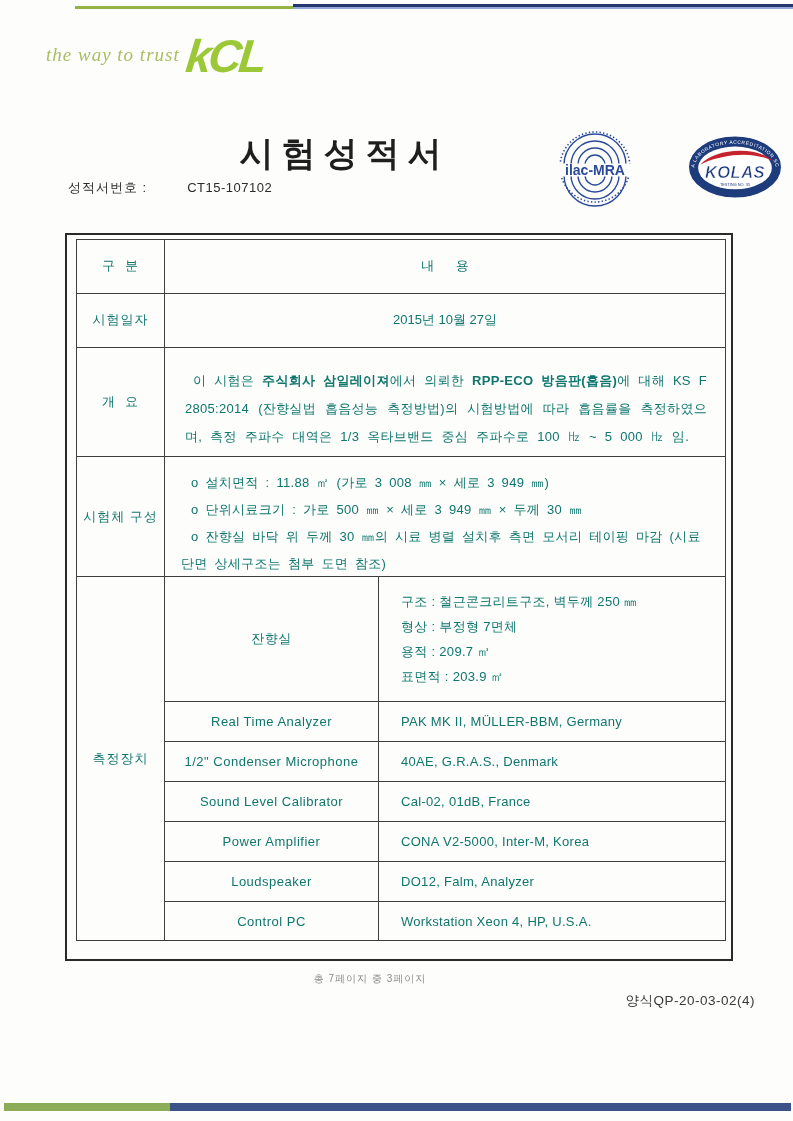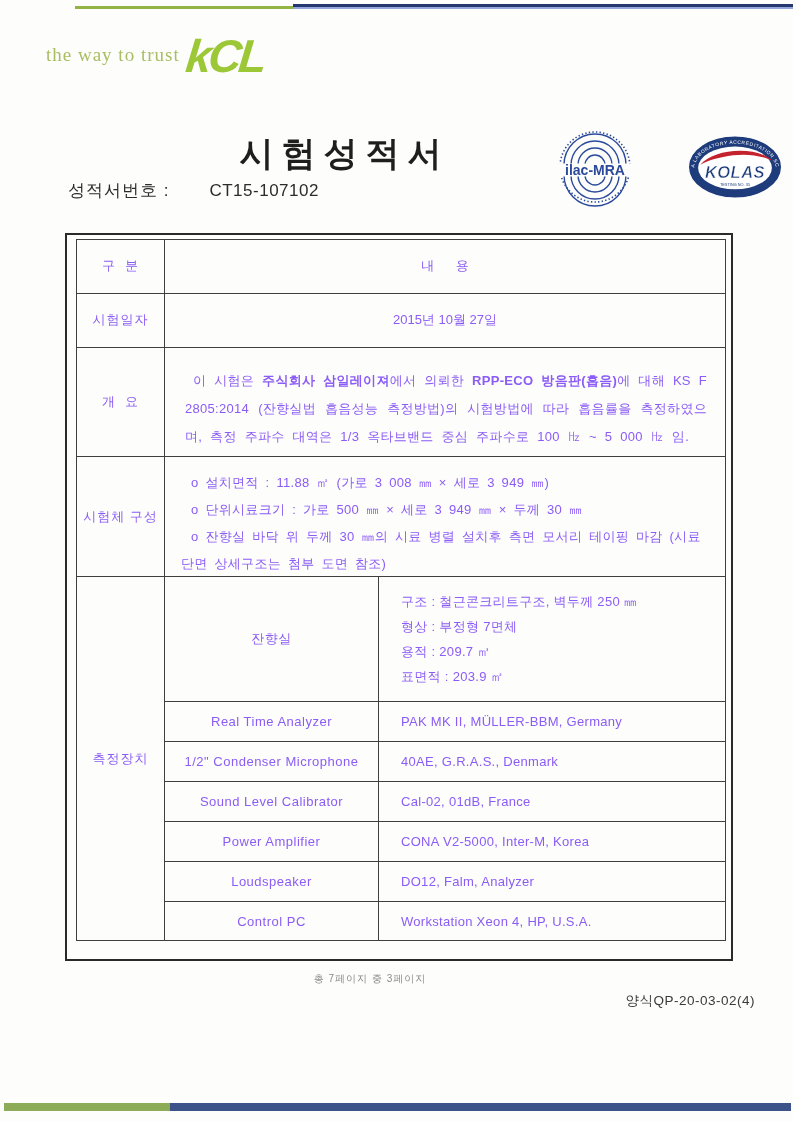--- a/index.html
+++ b/index.html
@@ -10,34 +10,34 @@
     font-family:"Liberation Sans","DejaVu Sans",sans-serif;
     color:#333;
   }
   
   .top-bar-green { position:absolute; top:6px; left:75px; width:218px; height:3px; background:#93b445; }
   .top-bar-navy  { position:absolute; top:4px; left:293px; width:500px; height:5px; background:#24386f; border-bottom:2px solid #93a7da; }
   .bottom-bar-green { position:absolute; top:1103px; left:4px;  width:166px; height:8px; background:#8cac57; }
   .bottom-bar-navy  { position:absolute; top:1103px; left:170px; width:621px; height:8px; background:#3c5389; }
   
   .brand { position:absolute; top:36px; left:46px; display:flex; align-items:flex-start; }
-  .tagline { font-family:"Liberation Serif","DejaVu Serif",serif; font-size:19px; color:#a9bd62; margin-top:8px; letter-spacing:1px; }
+  .tagline { font-family:"Liberation Serif","DejaVu Serif",serif; font-style:italic; font-size:19px; color:#a9bd62; margin-top:8px; letter-spacing:1px; }
   .kcl { font-family:"Liberation Sans",sans-serif; font-weight:bold; font-style:italic;
          font-size:46px; line-height:0.9; color:#9cc838; letter-spacing:-3px;
          transform:skewX(-6deg); margin-left:6px; }
   
   .title { position:absolute; top:131px; left:0; width:689px; text-align:center;
            font-size:34px; font-weight:bold; color:#1e1e1e; letter-spacing:8px; }
   .seals { position:absolute; top:127px; left:556px; display:flex; align-items:center;gap:48px; }
-  .report-no { position:absolute; top:179px; left:68px; font-size:17px; color:#2c2c2c; letter-spacing:1px; }
+  .report-no { position:absolute; top:179px; left:68px; font-size:13px; color:#2c2c2c; letter-spacing:1px; }
   .report-no .val { margin-left:40px; letter-spacing:0.5px; }
   
   .outer-frame { position:absolute; top:233px; left:65px; width:668px; height:728px; border:2px solid #2a2a2a; }
   .tbl { position:absolute; top:239px; left:76px; width:650px; height:702px;
-         border:1px solid #3f3f3f; display:flex; flex-direction:column; font-size:13px; color:#8b5cf6; }
+         border:1px solid #3f3f3f; display:flex; flex-direction:column; font-size:13px; color:#0f766e; }
   .row { display:flex; border-top:1px solid #3f3f3f; }
   .row:first-child { border-top:none; }
   .cell-label { width:88px; flex:0 0 88px; border-right:1px solid #3f3f3f;
                 display:flex; align-items:center; justify-content:center;
                 white-space:pre; letter-spacing:1px; }
   .cell-content { flex:1; display:flex; align-items:center; justify-content:center; white-space:pre; }
   .cell-content.left { justify-content:flex-start; }
   .row-header { height:53px; }
   .row-date { height:55px; }
   .row-overview { height:110px; }

